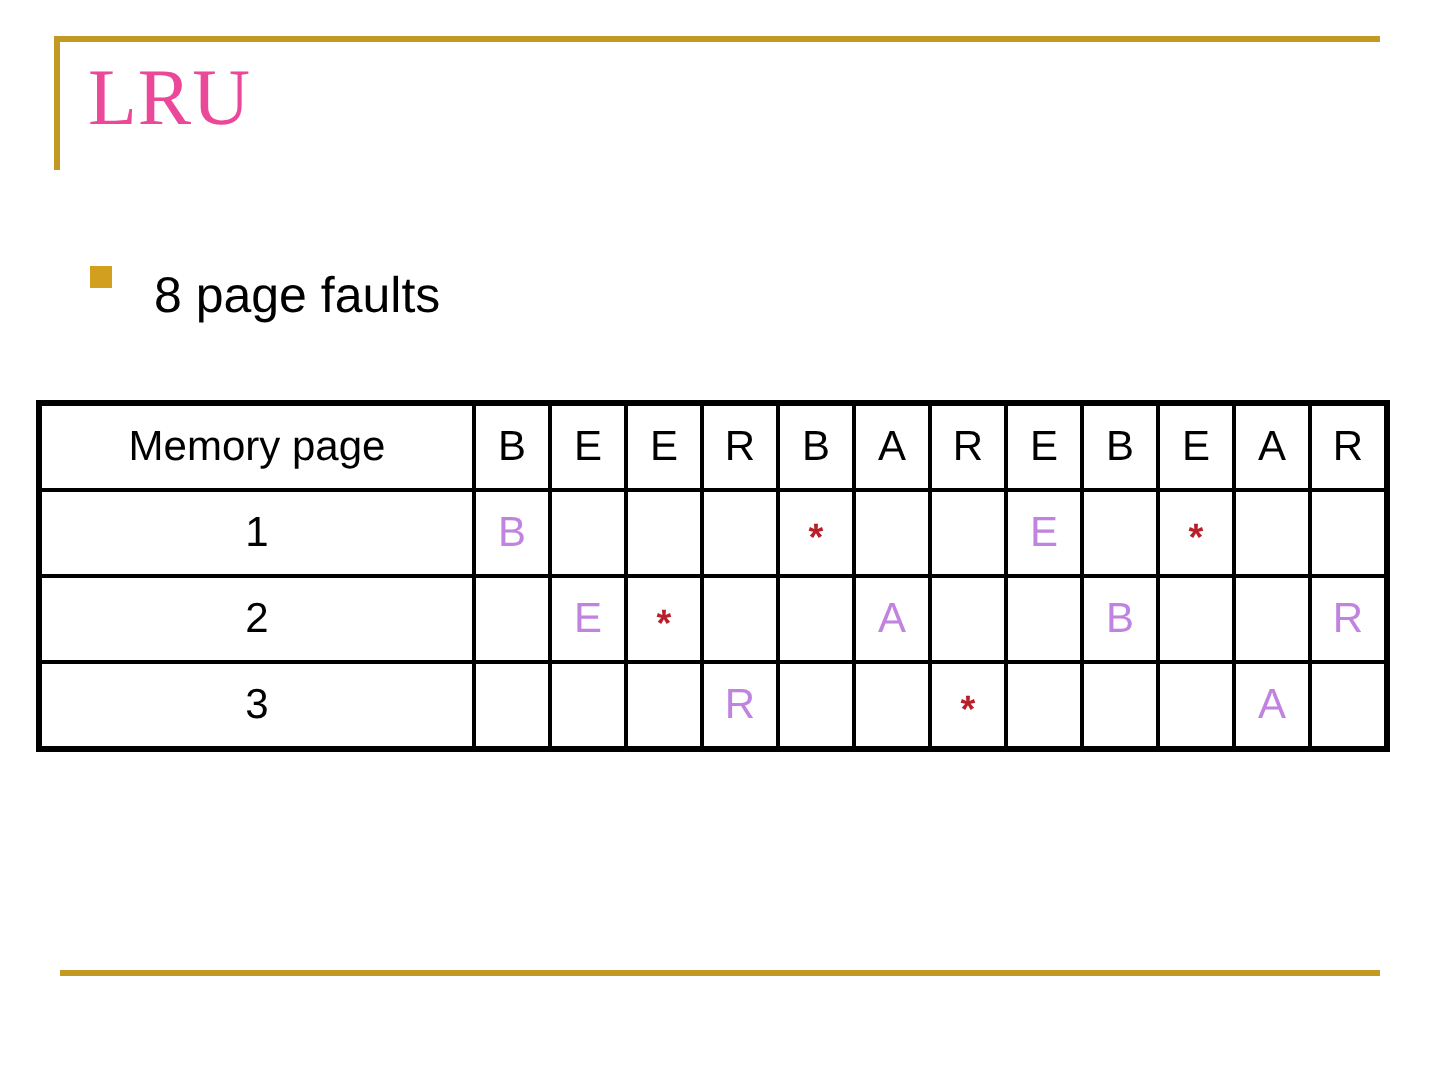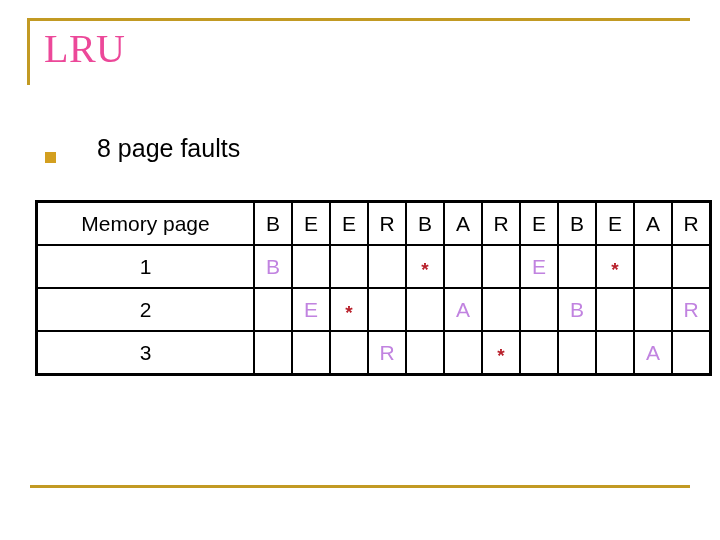--- a/index.html
+++ b/index.html
@@ -54,42 +54,41 @@
     letter-spacing: 0.5px;
     white-space: nowrap;
   }
 
   
   #bullet-row {
     position: absolute;
     left: 45px;
     top: 133px;
     display: flex;
-    align-items: flex-end;
-    gap: 20px;
+    align-items: flex-start;
   }
   .bullet-marker {
     width: 11px;
     height: 11px;
     background: #d39f1f;
     margin-right: 21px;
     flex: 0 0 auto;
   }
   .bullet-text {
     font-family: "Liberation Sans", sans-serif;
     font-size: 25px;
     line-height: 30px;
     color: #000000;
     white-space: nowrap;
   }
 
   
   #memory-table {
     position: absolute;
-    left: 35px;
+    left: 18px;
     top: 200px;
     width: 649px;
     border-collapse: collapse;
     table-layout: fixed;
     background: #ffffff;
   }
   #memory-table td {
     border: 2px solid #000000;
     height: 41px;
     padding: 0;

